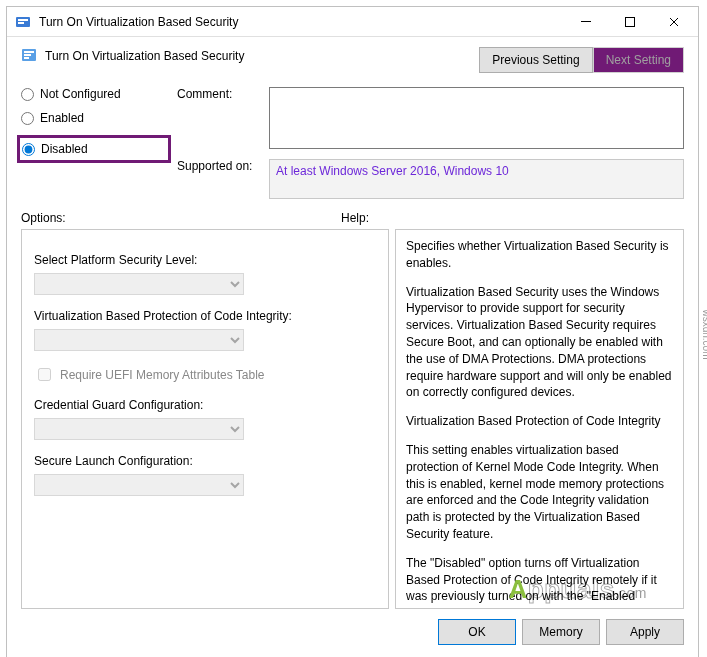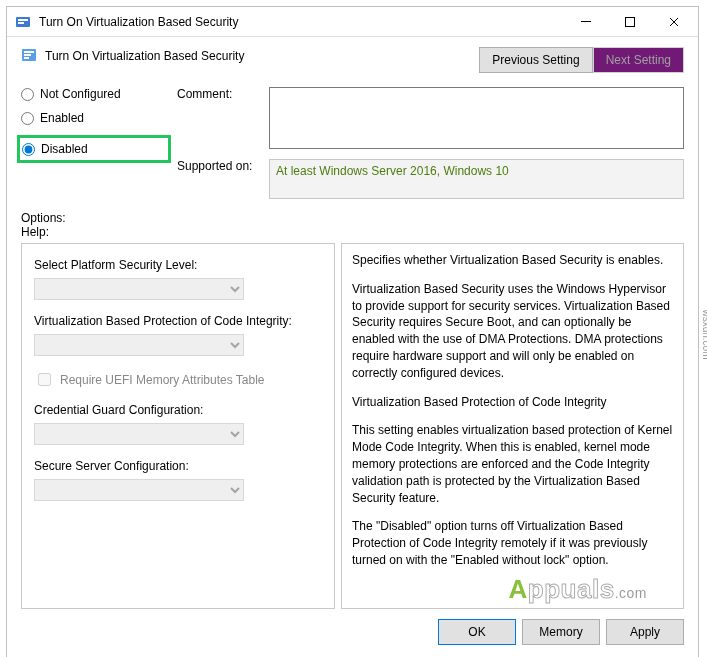--- a/index.html
+++ b/index.html
@@ -74,21 +74,21 @@
       grid-template-columns: 150px 86px 1fr;
       column-gap: 6px;
       row-gap: 10px;
       padding: 10px 14px 4px 14px;
       align-items: start;
     }
     .radios { display: flex; flex-direction: column; gap: 10px; padding-top: 0; }
     .radio-row { display: flex; align-items: center; gap: 6px; }
     .radio-row input { accent-color: #0078d7; margin:0; }
     .highlight-box {
-      border: 3px solid #22c55e;
+      border: 3px solid #701a75;
       padding: 4px 6px 4px 2px;
       margin-left: -4px;
       display: inline-flex;
       align-items: center;
       gap: 6px;
     }
     .lbl-right { text-align: left; }
     textarea.comment {
       width: 100%;
       height: 62px;
@@ -96,48 +96,47 @@
       font-family: inherit;
       font-size: 12px;
       border: 1px solid #7a7a7a;
       padding: 4px;
     }
     .supported-box {
       width: 100%;
       height: 40px;
       border: 1px solid #c8c8c8;
       background: #f3f3f3;
-      color: #4d7c0f;
+      color: #6d28d9;
       padding: 4px 6px;
       overflow-y: scroll;
       font-size: 12px;
     }
 
     .section-labels {
       display: flex;
       padding: 8px 14px 4px 14px;
-      flex-direction: column;
     }
     .section-labels .left { width: 320px; }
     .section-labels .right { flex: 1; }
 
     .two-panes {
       display: flex;
       gap: 6px;
       padding: 0 14px;
       flex: 1;
       min-height: 0;
     }
     .pane {
       border: 1px solid #c8c8c8;
       background: #fff;
     }
     .pane.left {
-      width: 314px;
-      padding: 14px 12px;
+      width: 368px;
+      padding: 23px 12px;
       overflow-y: auto;
     }
     .pane.right {
       flex: 1;
       position: relative;
       overflow-y: scroll;
       padding: 8px 10px;
       line-height: 1.4;
       font-size: 12px;
     }
@@ -280,21 +279,21 @@
         <label class="opt-check">
           <input type="checkbox" disabled="" style="">
           <span>Require UEFI Memory Attributes Table</span>
         </label>
       </div>
       <div class="opt-group">
         <div class="opt-label">Credential Guard Configuration:</div>
         <select class="opt-select" disabled=""></select>
       </div>
       <div class="opt-group">
-        <div class="opt-label">Secure Server Configuration:</div>
+        <div class="opt-label">Secure Launch Configuration:</div>
         <select class="opt-select" disabled=""></select>
       </div>
     </div>
 
     <div class="pane right">
       <p class="help-p">Specifies whether Virtualization Based Security is enables.</p>
       <p class="help-p">Virtualization Based Security uses the Windows Hypervisor to provide support for security services. Virtualization Based Security requires Secure Boot, and can optionally be enabled with the use of DMA Protections. DMA protections require hardware support and will only be enabled on correctly configured devices.</p>
       <p class="help-p">Virtualization Based Protection of Code Integrity</p>
       <p class="help-p">This setting enables virtualization based protection of Kernel Mode Code Integrity. When this is enabled, kernel mode memory protections are enforced and the Code Integrity validation path is protected by the Virtualization Based Security feature.</p>
       <p class="help-p">The "Disabled" option turns off Virtualization Based Protection of Code Integrity remotely if it was previously turned on with the "Enabled without lock" option.</p>

